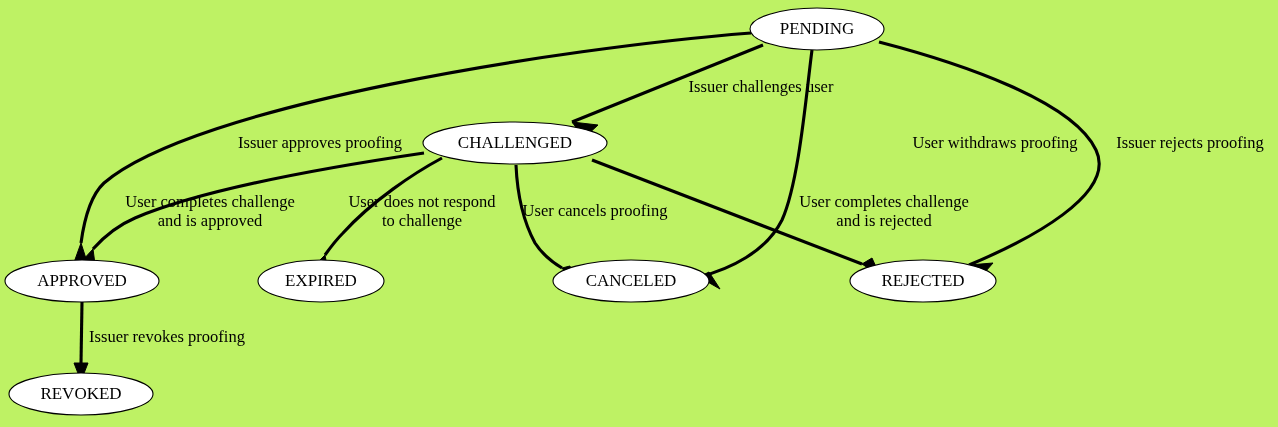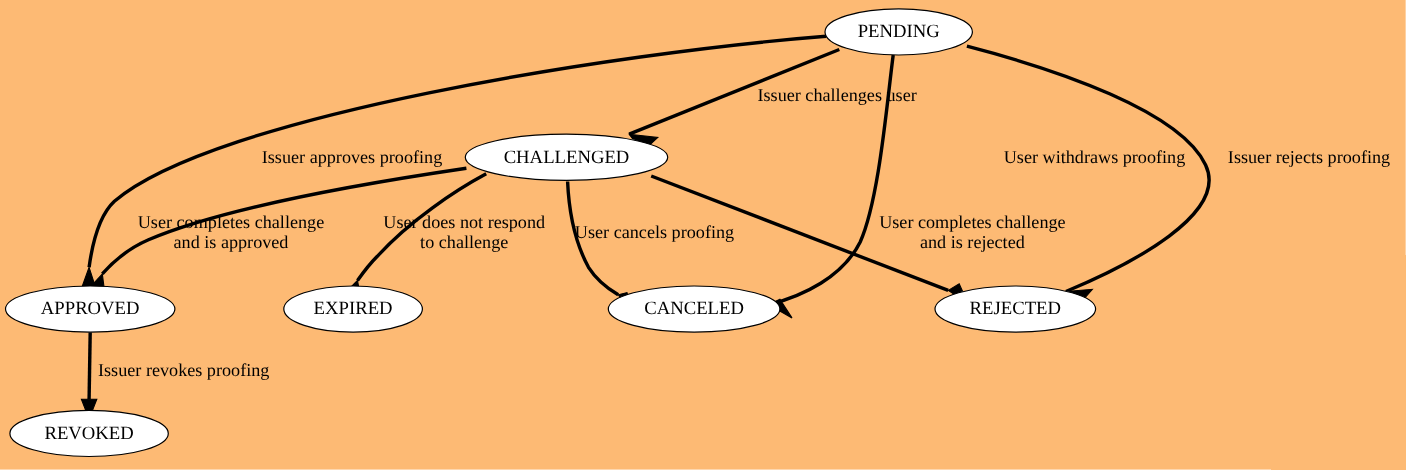--- a/index.html
+++ b/index.html
@@ -5,21 +5,21 @@
 <style>
   html, body {
     margin: 0;
     padding: 0;
     background: #ffffff;
   }
   #diagram-root {
     position: relative;
     width: 1278px;
     height: 427px;
-    background: #fdba74;
+    background: #bef264;
     font-family: "Liberation Serif", "DejaVu Serif", serif;
     overflow: hidden;
   }
   svg#graph {
     position: absolute;
     top: 0;
     left: 0;
     width: 1278px;
     height: 427px;
     display: block;

